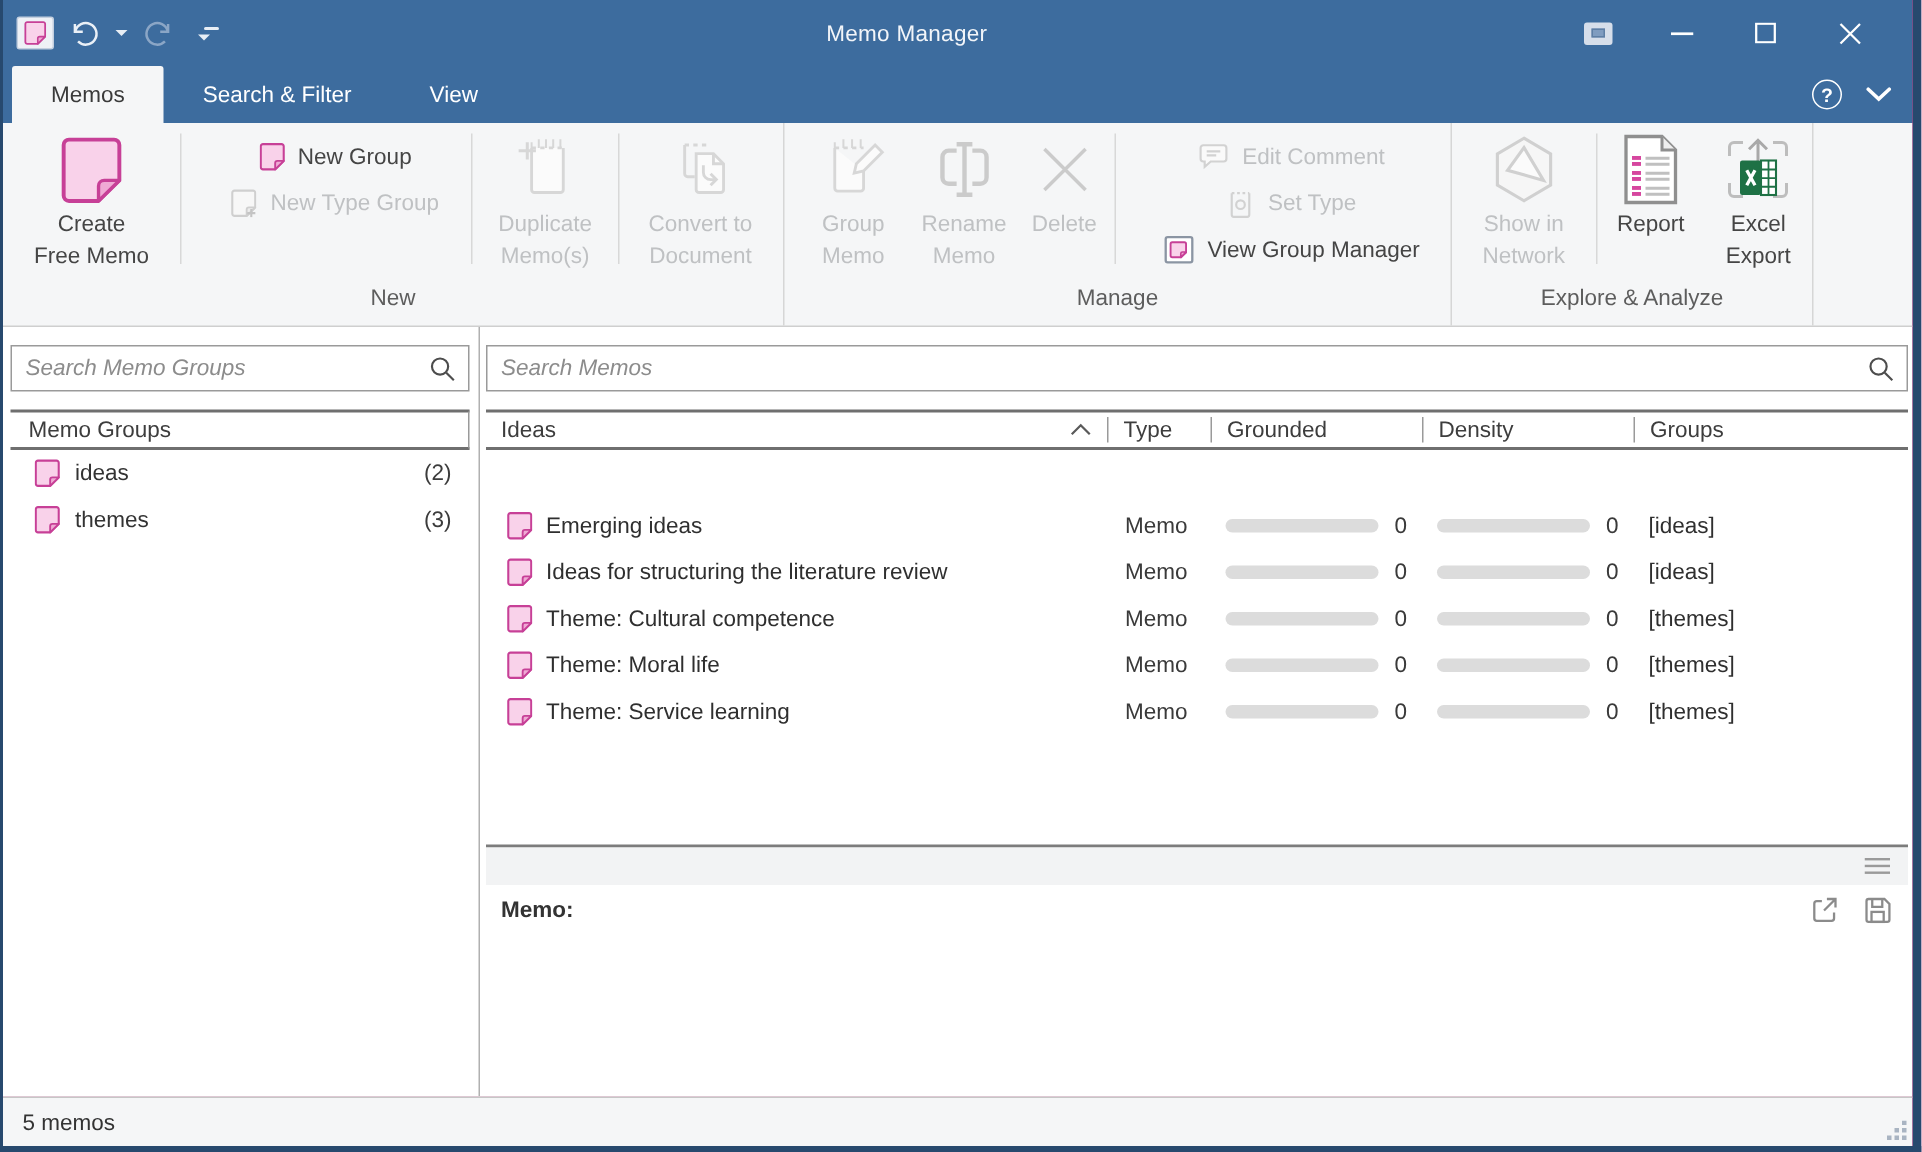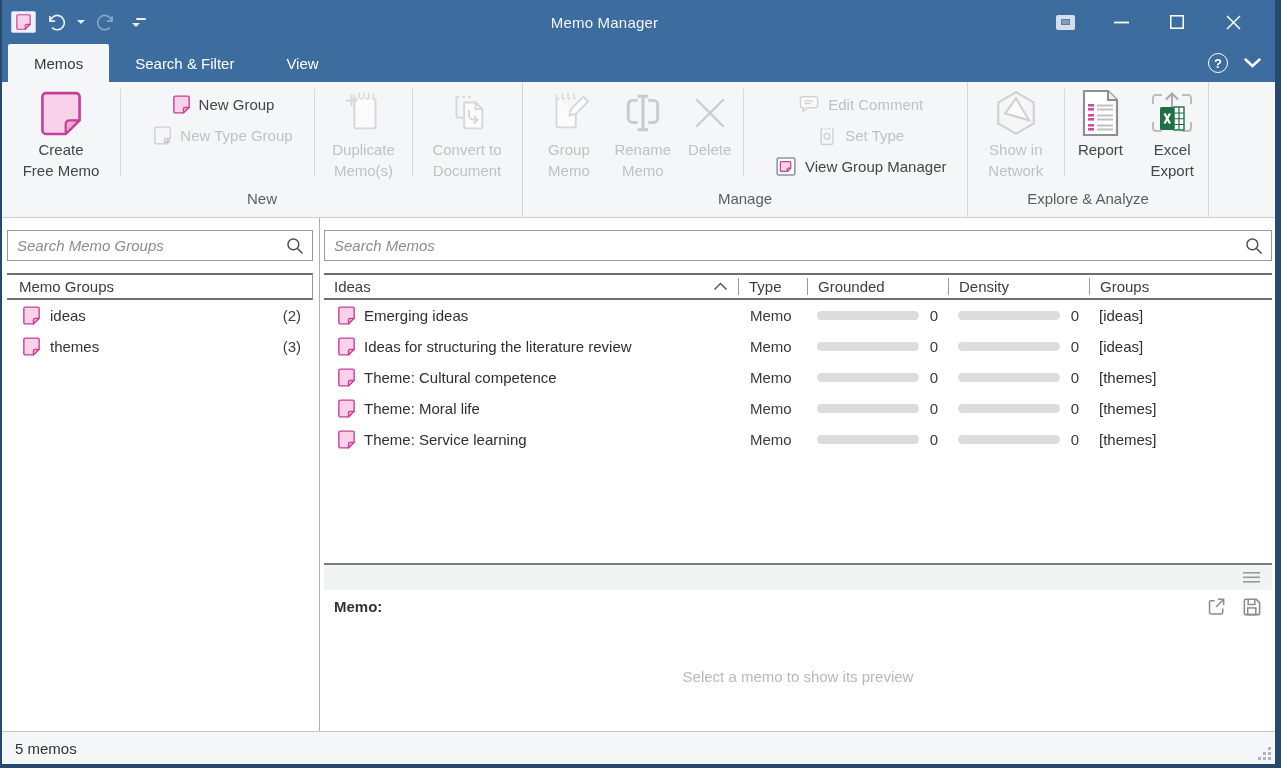--- a/index.html
+++ b/index.html
@@ -65,21 +65,21 @@
   .thead { display:flex; }
   .c-name { width:414px; display:flex; align-items:center; padding-left:10px; }
   .c-type { width:69px; padding-left:10px; display:flex; align-items:center; }
   .c-grounded, .c-density { width:141px; display:flex; align-items:center; }
   .c-groups { width:165px; padding-left:10px; display:flex; align-items:center; }
   .c-gutter { flex:1; }
   .thead .c-type, .thead .c-grounded, .thead .c-density, .thead .c-groups, .thead .c-gutter { border-left:1px solid #9a9a9a; }
   .thead .c-grounded, .thead .c-density { padding-left:10px; }
   .thead .c-name .hlabel { flex:1; }
   .sortico { margin-right:10px; display:flex; }
-  .tbody { flex:1; min-height:0; overflow:hidden; }
+  .tbody { flex:1; min-height:0; overflow:hidden;margin-top:35px; }
   .trow { height:31px; display:flex; align-items:center; font-size:15px; color:#2f2f2f; }
   .trow .micon { display:flex; margin-left:4px; }
   .trow .nm { padding-left:9px; white-space:nowrap; overflow:hidden; }
   .trow .c-type { padding-left:12px; color:#3a3a3a; }
   .bar { width:102px; height:9px; border-radius:5px; background:#dcdcdc; margin-left:10px; flex:0 0 auto; }
   .valnum { flex:1; text-align:right; padding-right:10px; color:#3a3a3a; }
   
   .preview { flex:0 0 auto; height:168px; display:flex; flex-direction:column; }
   .hsplit { height:2px; background:#7c7c7c; }
   .gripband { height:25px; background:#f2f3f4; display:flex; align-items:center; justify-content:flex-end; padding-right:12px; }
@@ -545,23 +545,20 @@
               <path d="M9 5H5.5A1.8 1.8 0 0 0 3.7 6.8V17a1.8 1.8 0 0 0 1.8 1.8h10.2A1.8 1.8 0 0 0 17.5 17v-4"></path>
               <path d="M12.5 3.5h6v6M18 4l-7.5 7.5"></path>
             </svg>
             <svg width="21" height="21" viewBox="0 0 22 22" fill="none" stroke="#8b8b8b" stroke-width="1.6">
               <path d="M5 3.5h11l3.5 3.5v11a1.5 1.5 0 0 1-1.5 1.5H5A1.5 1.5 0 0 1 3.5 18V5A1.5 1.5 0 0 1 5 3.5z"></path>
               <path d="M7.5 3.5v5.5h7V3.5"></path>
               <rect x="7" y="12.5" width="8.5" height="7"></rect>
             </svg>
           </span>
         </div>
-        <div class="preview-body">
-          <span class="preview-empty">Select a memo to show its preview</span>
-        </div>
       </div>
     </div>
   </div>
 
   <div class="statusbar">
     <span>5 memos</span>
     <svg class="resize-grip" width="14" height="14" viewBox="0 0 14 14">
       <g fill="#a9b4c2">
         <rect x="10" y="0" width="3" height="3"></rect>
         <rect x="5" y="5" width="3" height="3"></rect>

